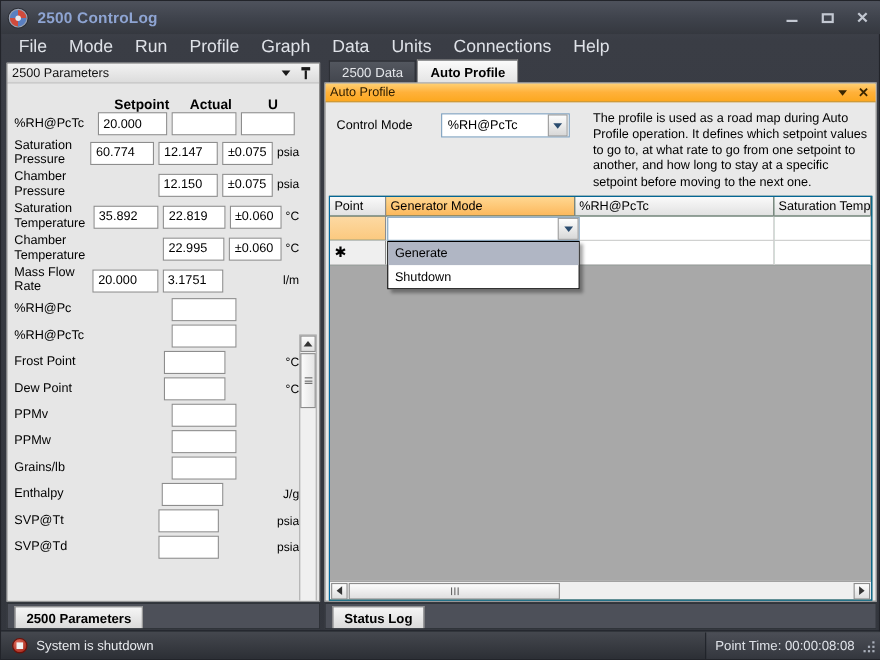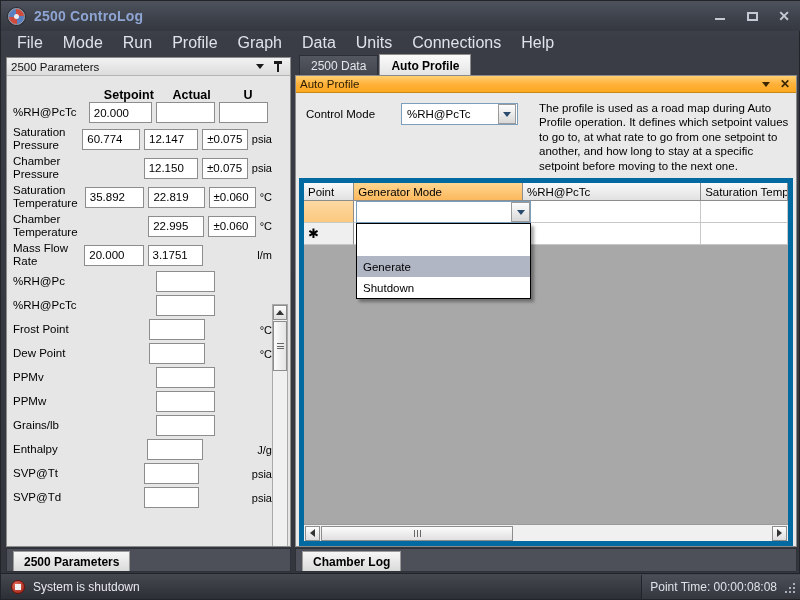--- a/index.html
+++ b/index.html
@@ -176,21 +176,21 @@
   }
   .combo-arrow { width:0;height:0;border-left:4px solid transparent;border-right:4px solid transparent;border-top:5px solid #2a4b6e;}
   .desc {
     position:absolute; left:243px; top:8px; width:250px; height:76px;
     font-size:11.5px; color:#000; line-height:14.4px;
   }
 
   
   .grid-wrap {
     position: relative; flex: 1; margin: 0 3px 0 3px;
-    border:5px solid #0369a1; background:#14532d; overflow:hidden;
+    border:1px solid #0369a1; background:#14532d; overflow:hidden;
   }
   .grid-head { display:flex; height:18px; }
   .gh {
     border-right:1px solid #8d8d8d; border-bottom:1px solid #8d8d8d;
     display:flex;align-items:center; padding-left:4px;
     font-size:11.5px; color:#000; white-space:nowrap; overflow:hidden;
     background: linear-gradient(180deg,#fafafa,#e1e1e1);
   }
   .gh.hl { background: linear-gradient(180deg,#ffd791,#fcb85c); }
   .gh.c-point { width: 52px; }
@@ -216,21 +216,21 @@
     position:absolute; left:52px; top:18px; width:175px; height:22px;
     background:#fff; border:1px solid #7b9ebd; display:flex; align-items:center; z-index:6;
   }
   .cell-editor .combo-btn { width:19px;height:20px;margin-left:auto;margin-right:0;}
   .dropdown-list {
     position:absolute; left:52px; top:40px; width:175px;
     background:#fff; border:1px solid #000; z-index:8;
     box-shadow: 3px 3px 3px rgba(0,0,0,.35);
   }
   .dd-item { height:21px; display:flex;align-items:center; padding-left:6px; font-size:11.5px; color:#000; }
-  .dd-item.sel { background:#b0b6c4;margin-top:32px; }
+  .dd-item.sel { background:#b0b6c4; }
 
   
   .hscroll {
     position:absolute; left:0; right:0; bottom:0; height:17px;
     background:#f0f0f0; border-top:1px solid #9a9a9a; display:flex; align-items:center;
   }
   .hs-btn {
     width:15px;height:15px;margin:0 1px;
     background: linear-gradient(180deg,#fdfdfd,#dedede); border:1px solid #8d8d8d;
     display:flex;align-items:center;justify-content:center;
@@ -541,21 +541,21 @@
           </div>
           <div class="hs-btn">
               <span class="hs-right"></span>
             </div>
         </div>
       </div>
     </div>
   </div>
 
   <div class="right-tabstrip">
-    <div class="doc-tab">Chamber Log</div>
+    <div class="doc-tab">Status Log</div>
   </div>
 
   <div class="statusbar">
     <div class="status-icon">
         <i></i>
       </div>
     <div class="status-text">System is shutdown</div>
     <div class="status-right">
       <span>Point Time: 00:00:08:08</span>
       <span class="resize-grip">

